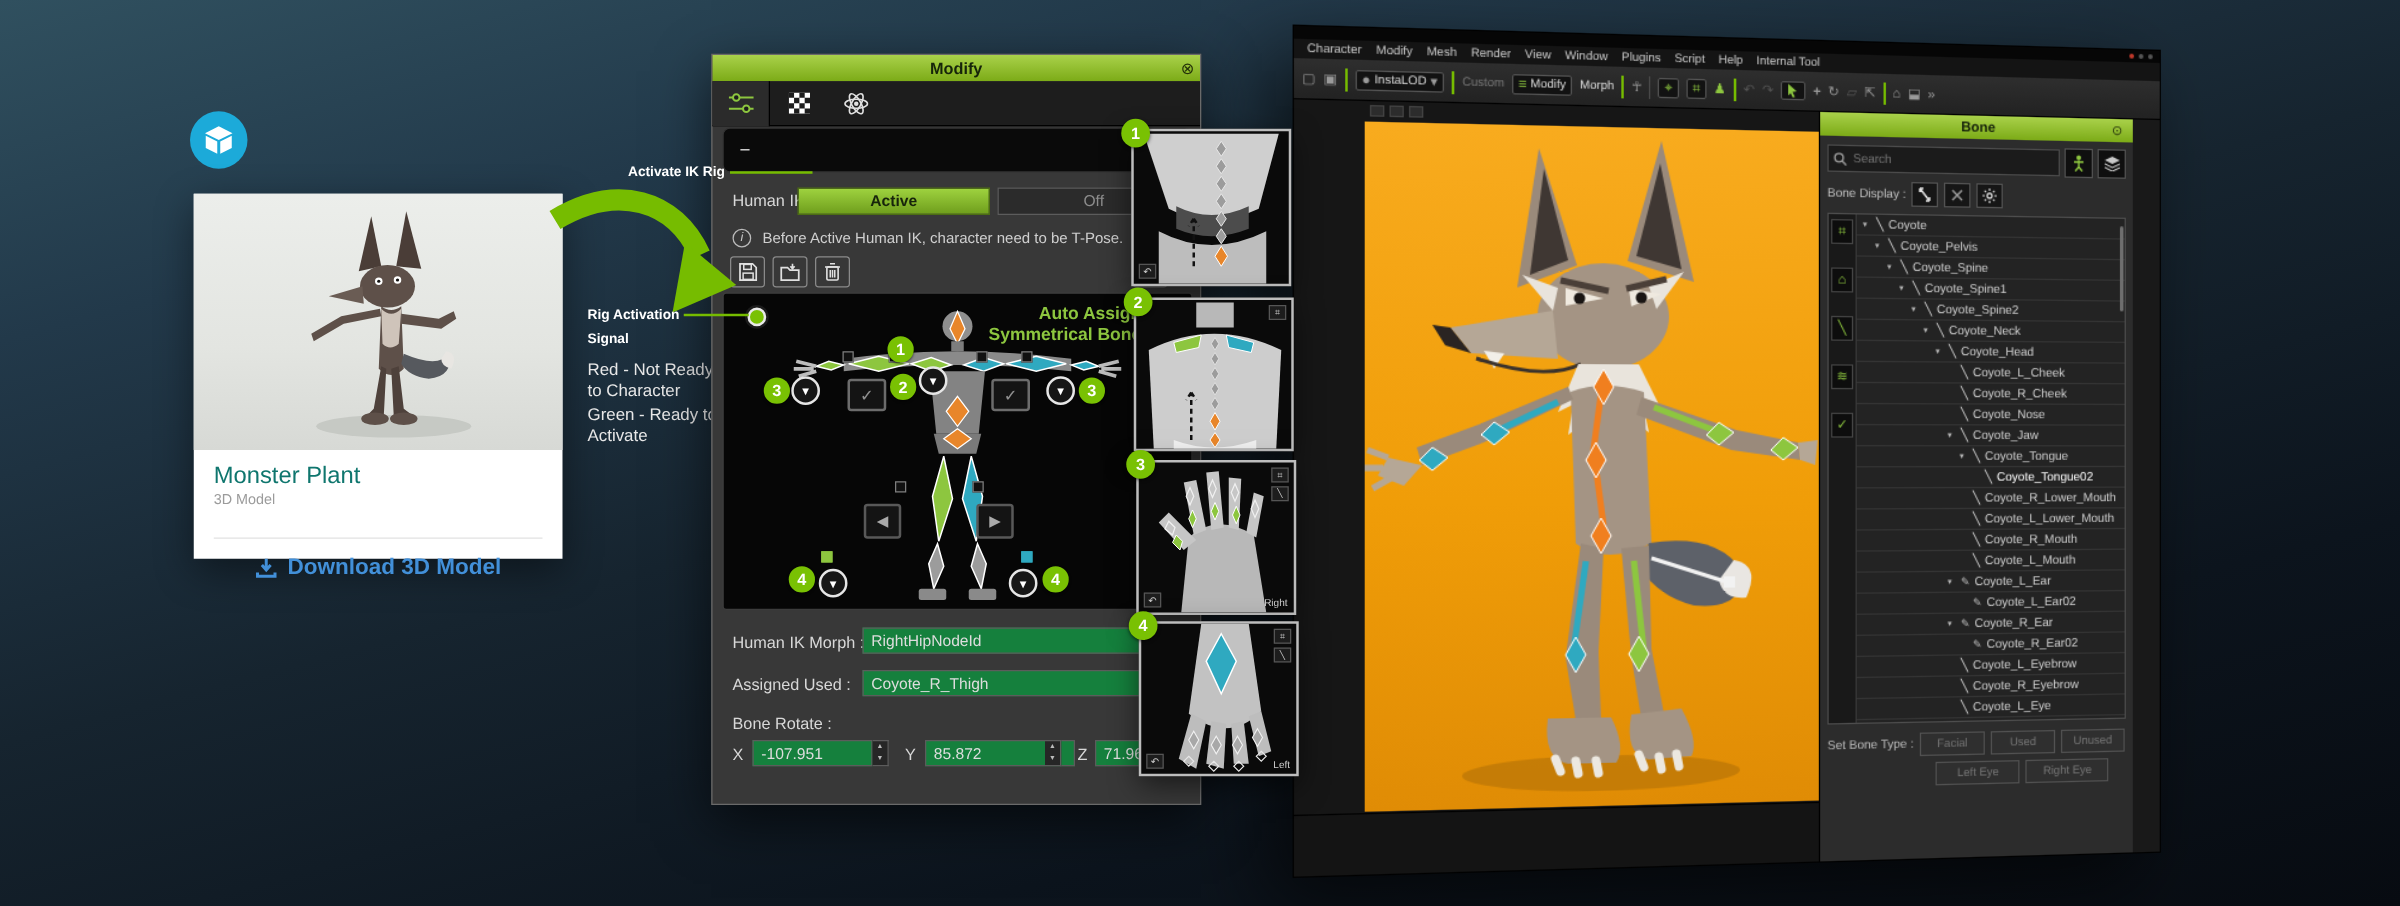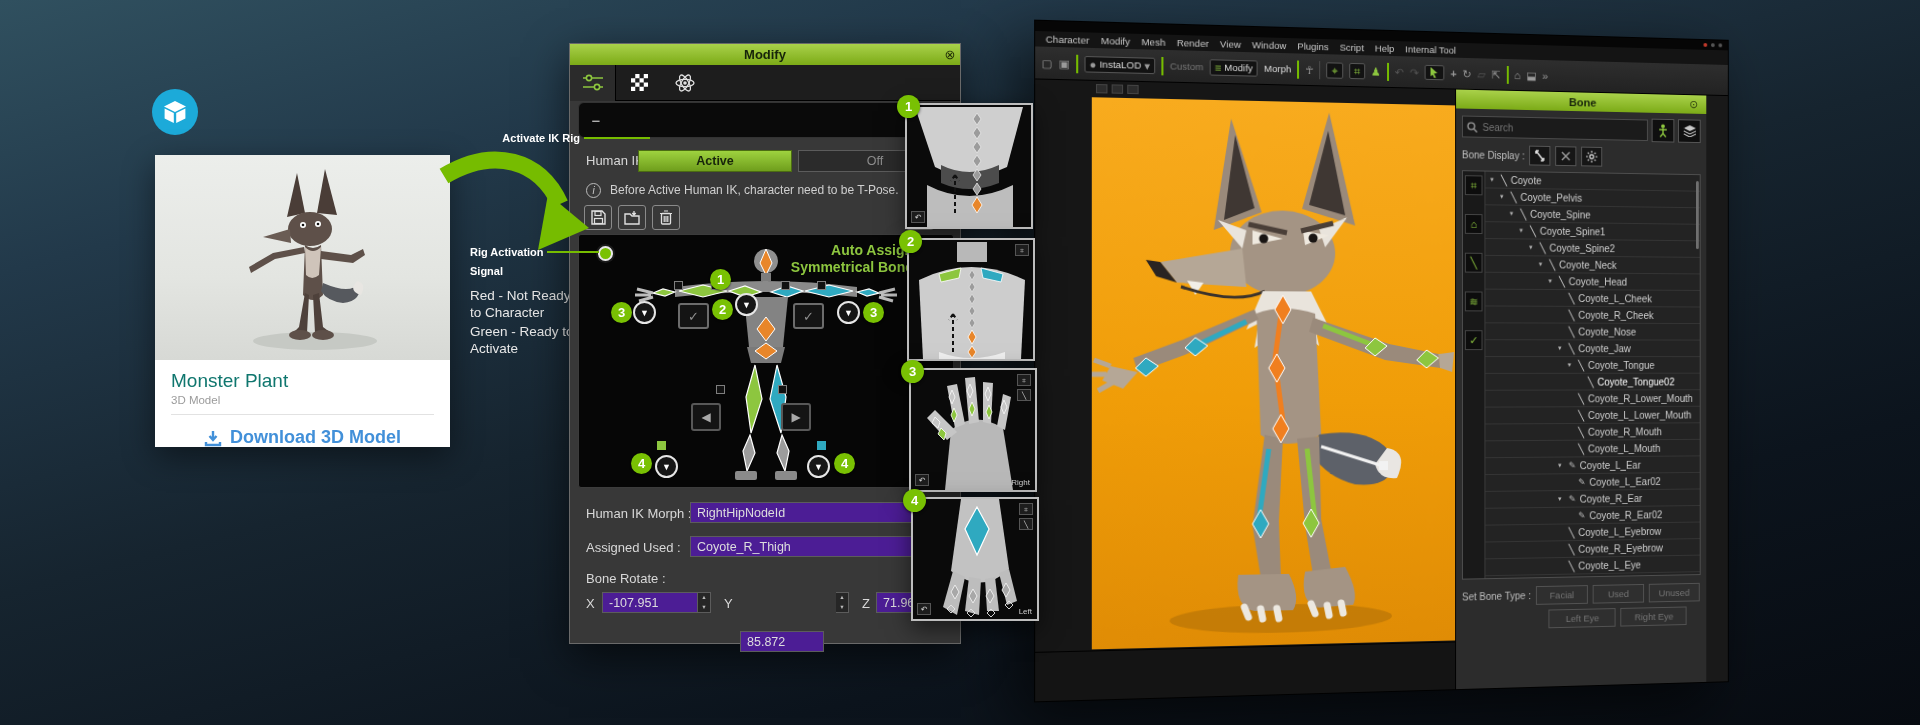--- a/index.html
+++ b/index.html
@@ -12,21 +12,21 @@
   .brand { position:absolute; left:152px; top:89px; display:flex; align-items:center; gap:12px; }
   .brand-circle { width:46px; height:46px; border-radius:50%; background:#1caad9; display:flex; align-items:center; justify-content:center; }
   .brand-text { color:#fff; font-size:36px; font-weight:bold; letter-spacing:-1px; }
 
   
   .card { position:absolute; left:155px; top:155px; width:295px; height:292px; background:#fff;
     box-shadow:0 10px 30px rgba(0,0,0,.45); }
   .card-img { position:relative; width:100%; height:205px; background:linear-gradient(180deg,#eceeeb 0%,#e3e5e1 60%,#d7d9d5 100%); overflow:hidden; }
   .card-body { padding:10px 16px 0 16px; }
   .card-title { font-size:19px; color:#0f766e; font-weight:500; }
-  .card-sub { font-size:11.5px; color:#9b9b9b; margin-top:2px; padding-bottom:8px; border-bottom:1px solid #e2e2e2; }
+  .card-sub { font-size:11.5px; color:#9b9b9b; margin-top:2px; padding-bottom:24px; border-bottom:1px solid #e2e2e2; }
   .card-link { display:flex; align-items:center; justify-content:center; gap:8px; margin-top:12px; color:#4290d9; font-size:18px; font-weight:bold; cursor:pointer; }
 
   
   .co { position:absolute; color:#fff; }
   .co-bold { font-weight:bold; font-size:11px; line-height:19px; }
   .co-reg { font-size:13.5px; line-height:17px; color:#e8e8e8; }
   .co-line { position:absolute; height:2px; background:#76bc00; z-index:40; }
   #big-arrow { position:absolute; left:438px; top:138px; z-index:40; }
 
   
@@ -66,21 +66,21 @@
   .drop-c { position:absolute; width:23px; height:23px; border-radius:50%; background:#161616; border:2px solid #e6e6e6;
     color:#fff; font-size:9px; text-align:center; line-height:20px; cursor:pointer; z-index:4; }
   .chk { position:absolute; width:31px; height:26px; background:#141414; border:2px solid #6c6c6c; border-radius:3px;
     color:#8f8f8f; font-size:13px; text-align:center; line-height:23px; cursor:pointer; }
   .sq { position:absolute; width:9px; height:9px; border:1px solid #7e7e7e; background:#111; }
   .sq.fill-g { background:#8dc63f; border-color:#8dc63f; }
   .sq.fill-t { background:#2fa9c0; border-color:#2fa9c0; }
   .nav-b { position:absolute; width:30px; height:28px; background:#141414; border:2px solid #585858; border-radius:3px;
     color:#a9a9a9; font-size:12px; text-align:center; line-height:25px; cursor:pointer; }
   .f-label { position:absolute; color:#d8d8d8; font-size:13px; }
-  .f-input { position:absolute; height:21px; background:#4c1d95; border:1px solid #5c5c5c; color:#ddd; font-size:12.5px;
+  .f-input { position:absolute; height:21px; background:#15803d; border:1px solid #5c5c5c; color:#ddd; font-size:12.5px;
     padding:0 6px; font-family:"Liberation Sans",sans-serif; }
   .spin { position:absolute; width:13px; height:21px; display:flex; flex-direction:column; border:1px solid #5c5c5c; border-left:none; background:#262626; }
   .spin span { flex:1; font-size:5.5px; color:#bbb; text-align:center; line-height:9px; cursor:pointer; }
 
   
   .thumb { position:absolute; width:128px; height:126px; background:#0a0a0a; border:2px solid #bdbdbd;
     box-shadow:0 8px 22px rgba(0,0,0,.55); z-index:30; }
   .t-badge { position:absolute; left:-10px; top:-10px; width:23px; height:23px; border-radius:50%; background:#79c103;
     color:#fff; font-weight:bold; font-size:13px; text-align:center; line-height:23px; box-shadow:0 1px 3px rgba(0,0,0,.6); z-index:2; }
   .t-corner { position:absolute; right:5px; bottom:3px; color:#cfcfcf; font-size:8px; }
@@ -704,21 +704,21 @@
     <input class="f-input" style="left: 120px; top: 492px; width: 254px;" value="Coyote_R_Thigh">
     <span class="f-label" style="left:16px; top:527px;">Bone Rotate :</span>
 
     <span class="f-label" style="left:16px; top:552px;">X</span>
     <input class="f-input" style="left: 32px; top: 548px; width: 96px;" value="-107.951">
     <div class="spin" style="left:128px; top:548px;">
       <span>▲</span>
       <span>▼</span>
     </div>
     <span class="f-label" style="left:154px; top:552px;">Y</span>
-    <input class="f-input" style="left: 170px; top: 548px; width: 84px; margin-top: 39px;" value="85.872">
+    <input class="f-input" style="left: 170px; top: 548px; width: 120px;" value="85.872">
     <div class="spin" style="left:266px; top:548px;">
       <span>▲</span>
       <span>▼</span>
     </div>
     <span class="f-label" style="left:292px; top:552px;">Z</span>
     <input class="f-input" style="left: 306px; top: 548px; width: 68px;" value="71.962">
   </div>
 
   <div class="thumb" style="left:905px; top:103px;">
     <div class="t-badge">1</div>

